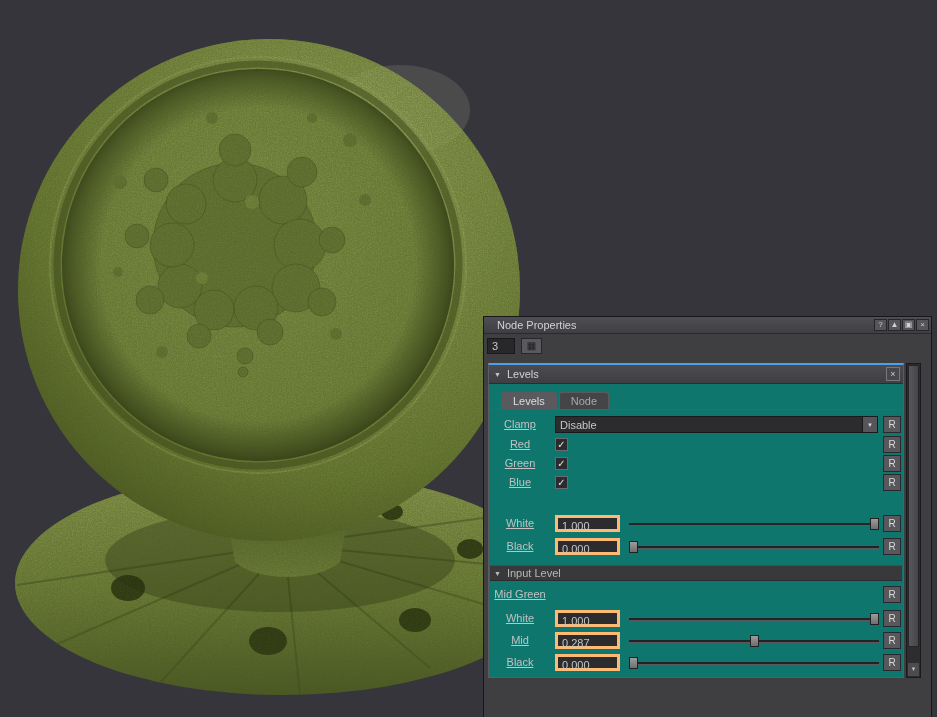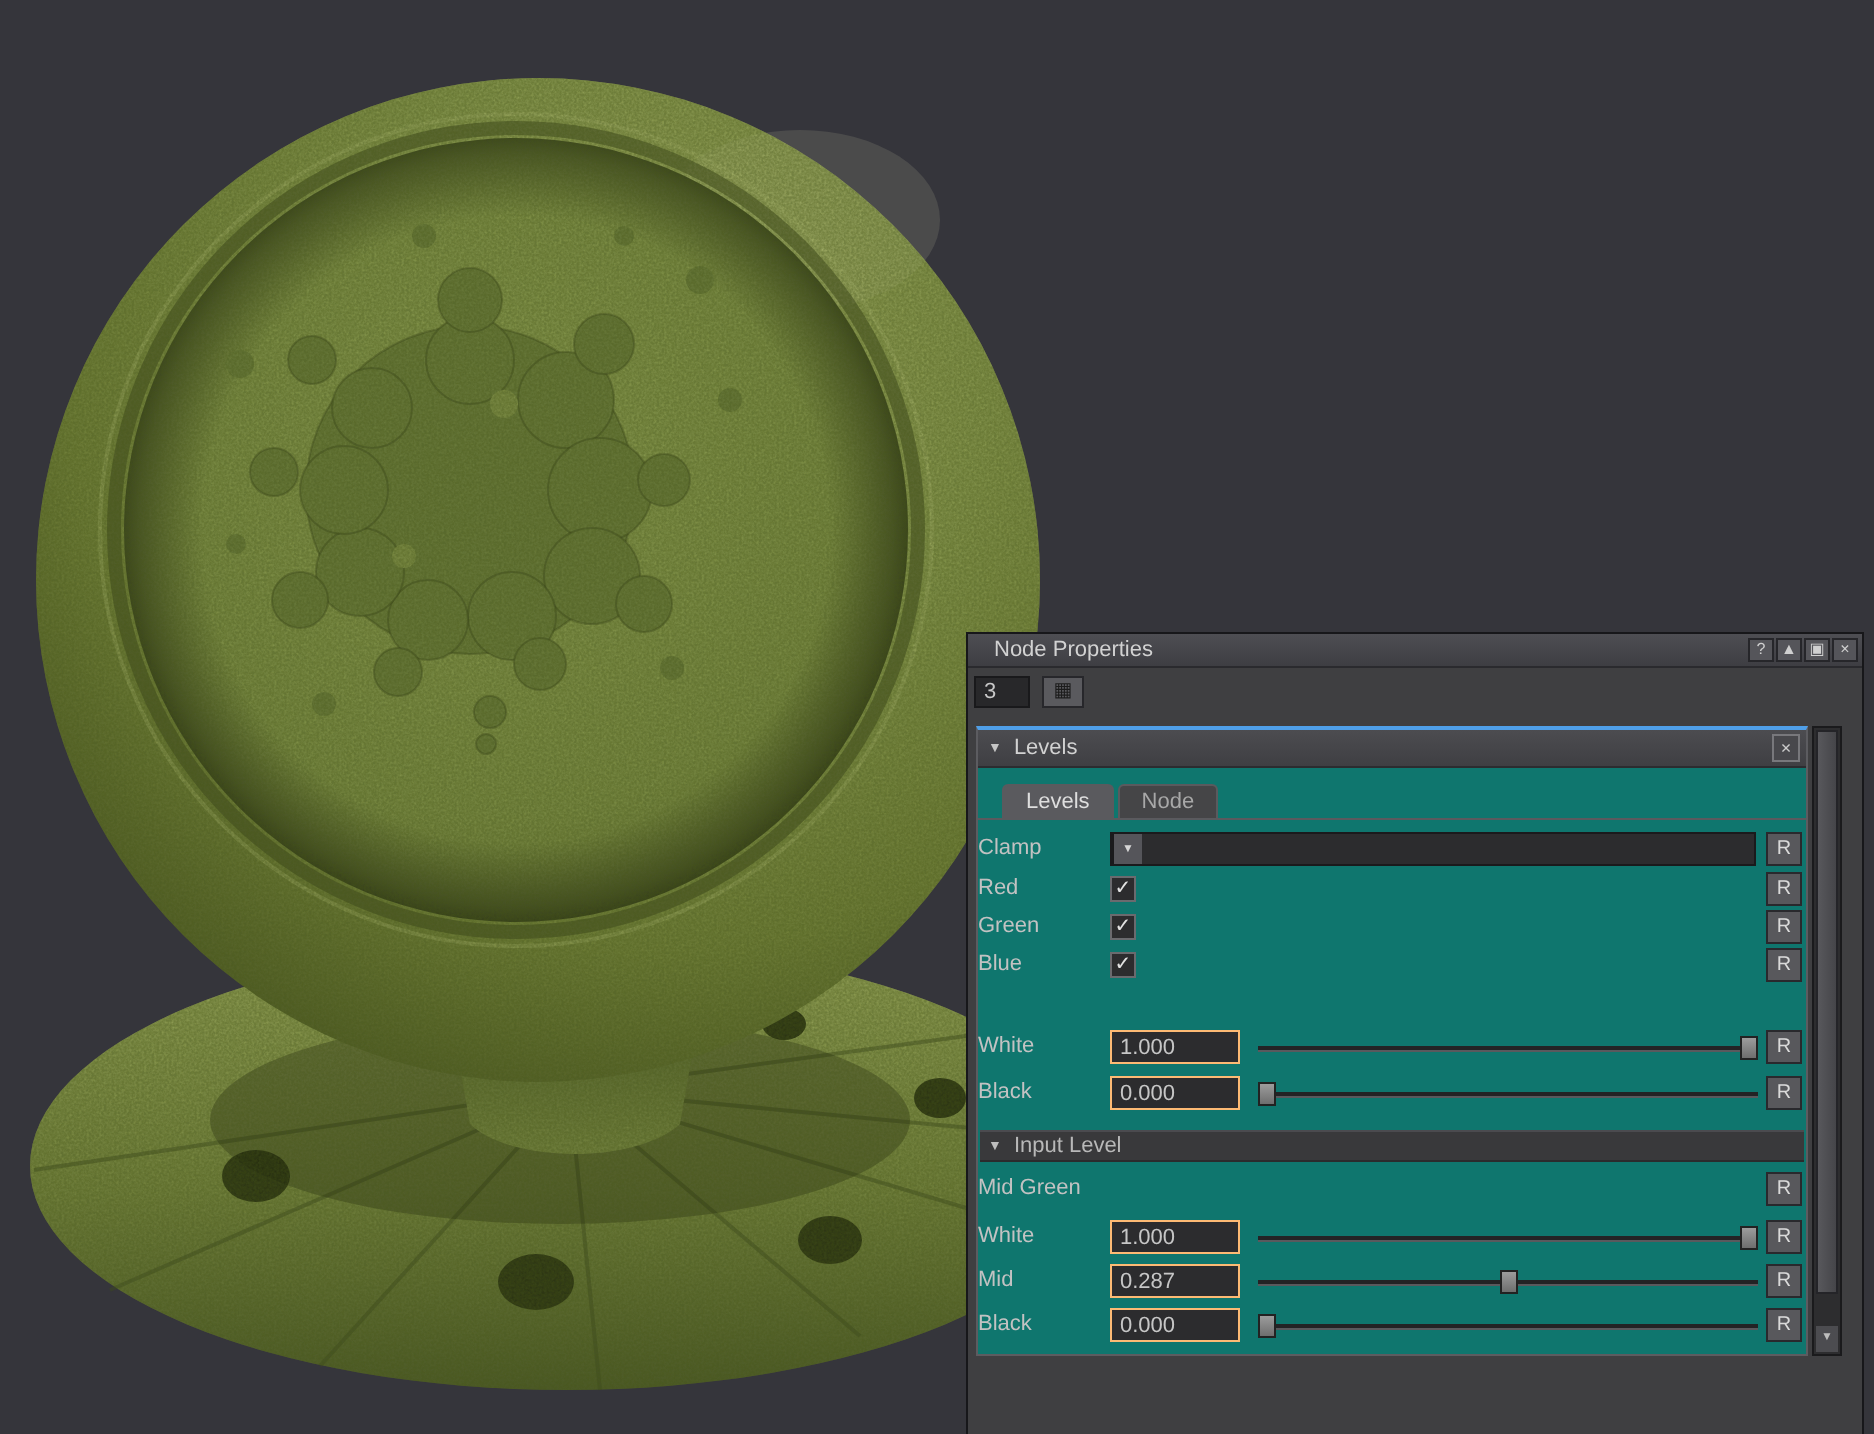--- a/index.html
+++ b/index.html
@@ -63,21 +63,21 @@
   .tabs { position:absolute; left:12px; top:27px; height:18px; display:flex; }
   .tab {
     padding:2px 11px 0 11px; height:18px; box-sizing:border-box; margin-right:2px;
     background:#454547; border:1px solid #5a5a5e; border-bottom:none;
     border-radius:3px 3px 0 0; color:#a8a8a8;
   }
   .tab.active { background:#5a5a5e; color:#dedede; }
   .tabline { position:absolute; left:0; right:0; top:44px; height:1px; background:#5a5a5e; }
 
   .row { position:absolute; left:0; right:0; height:18px; }
-  .lbl { position:absolute; left:0; top:2px; width:62px; text-align:left; color:#c2c2c2; }
+  .lbl { position:absolute; left:0; top:2px; width:62px; text-align:center; color:#c2c2c2;text-decoration:underline; }
   .dropdown {
     position:absolute; left:66px; top:0; width:323px; height:17px;
     background:#2c2c2e; border:1px solid #1a1a1c; box-sizing:border-box;
     display:flex; align-items:stretch;
   }
   .dd-val { flex:1; padding:2px 0 0 4px; color:#c6c6c6; }
   .dd-arrow {
     width:14px; background:#55555a; border-left:1px solid #1a1a1c;
     color:#d6d6d6; font-size:6px; display:flex; align-items:center; justify-content:center;
   }
@@ -86,21 +86,21 @@
     background:#58585c; border:1px solid #29292d; box-sizing:border-box;
     color:#dadada; font-size:10px; line-height:15px; text-align:center;
   }
   .checkbox {
     position:absolute; left:66px; top:2px; width:13px; height:13px;
     background:#2c2c2e; border:1px solid #6a6a6e; box-sizing:border-box;
     color:#e2e2e2; font-size:10px; line-height:11px; text-align:center;
   }
   .numfield {
     position:absolute; left:66px; top:0; width:65px; height:17px;
-    background:#2c2c2e; border:1px solid #fdba74; box-sizing:border-box;
+    background:#2c2c2e; border:3px solid #fdba74; box-sizing:border-box;
     color:#c6c6c6; padding:2px 0 0 4px;
   }
   .slider { position:absolute; left:140px; top:0; width:250px; height:17px; }
   .slider .track {
     position:absolute; left:0; right:0; top:8px; height:2px;
     background:#232325; border-bottom:1px solid #59595d;
   }
   .slider .handle {
     position:absolute; top:3px; width:9px; height:12px;
     background:linear-gradient(#9c9c9c,#6e6e6e); border:1px solid #222;
@@ -269,20 +269,21 @@
 
     <div class="tabs">
       <div class="tab active">Levels</div>
       <div class="tab">Node</div>
     </div>
     <div class="tabline"></div>
 
     <div class="row" style="top:51px">
       <span class="lbl">Clamp</span>
       <div class="dropdown">
+        <span class="dd-val">Disable</span>
         <span class="dd-arrow">▼</span>
       </div>
       <div class="rbtn">R</div>
     </div>
 
     <div class="row" style="top:71px">
       <span class="lbl">Red</span>
       <div class="checkbox">
         <span>✓</span>
       </div>

